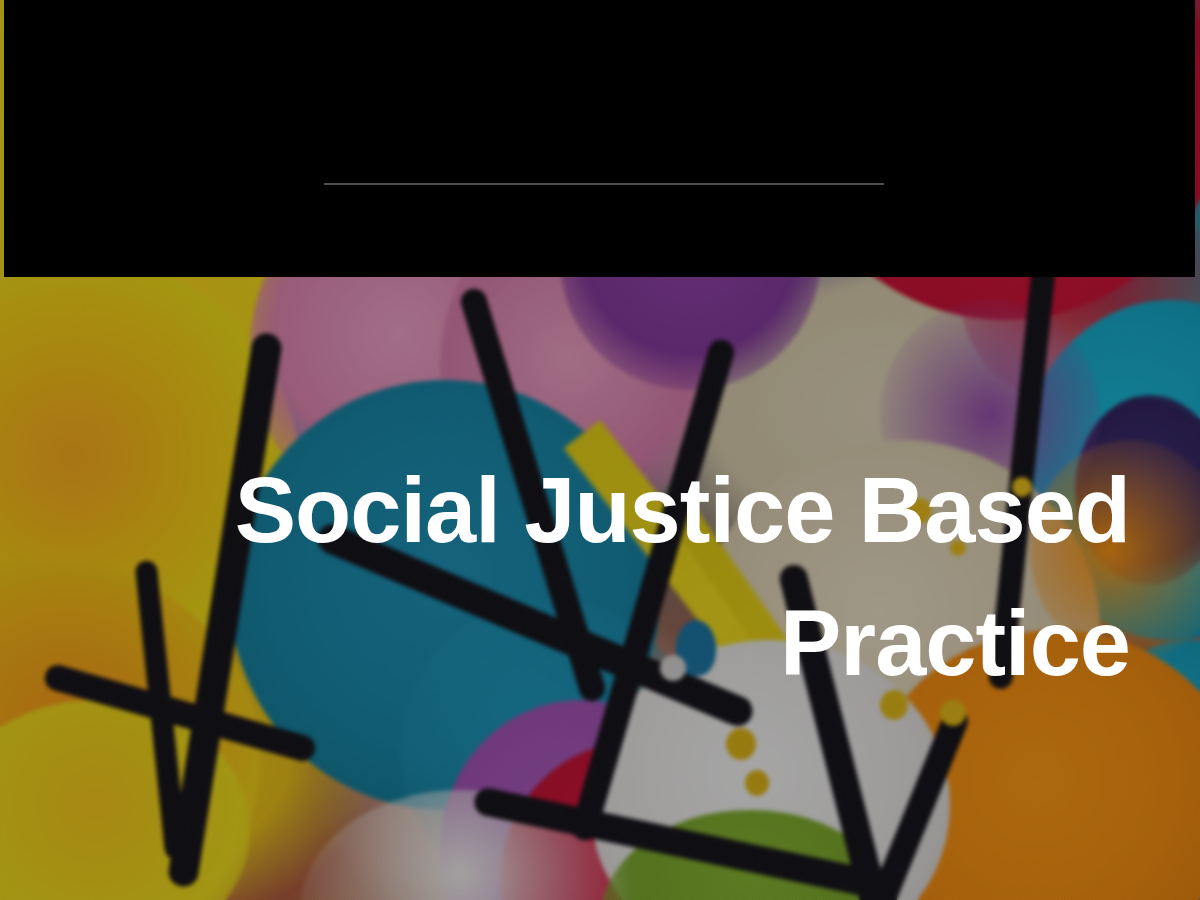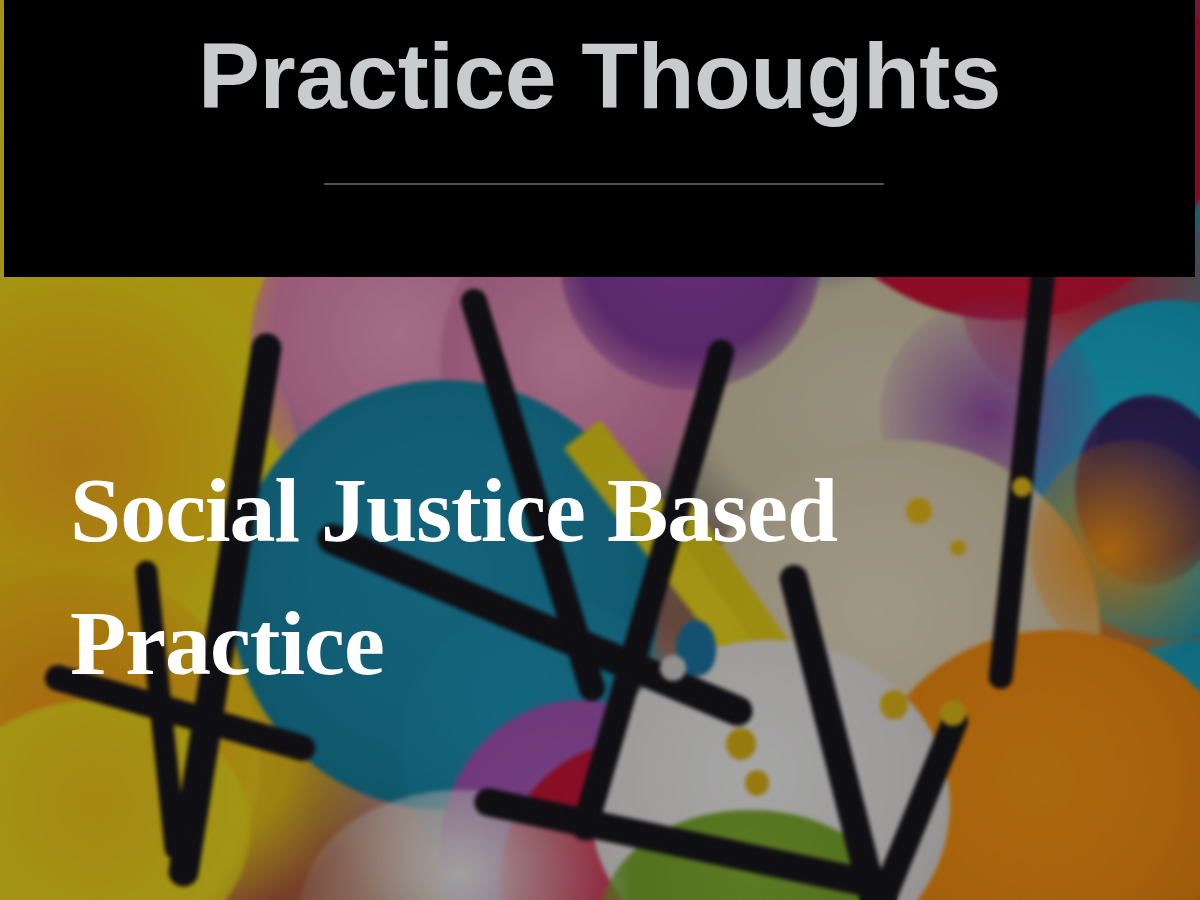--- a/index.html
+++ b/index.html
@@ -249,23 +249,23 @@
     white-space: nowrap;
   }
 
   
   #post-title {
     position: absolute;
     left: 70px;
     right: 70px;
     top: 382px;
     z-index: 6;
-    text-align: left;
+    text-align: right;
     color: #ffffff;
-    font-family: Liberation Serif, serif;
+    font-family: Liberation Sans, sans-serif;
     font-weight: bold;
     font-size: 92px;
     line-height: 1.45;
     letter-spacing: -1px;
   }
 </style>
 </head>
 <body>
 
 <div id="slide">
@@ -334,19 +334,18 @@
     <div class="dot d6"></div>
     <div class="dot blue-dab1"></div>
     <div class="dot blue-dab2"></div>
 
     <div class="m-tex"></div>
     <div class="m-blur"></div>
     <div class="m-scrim"></div>
   </div>
 
   <div id="header-band">
-    <div id="site-title">Practice Thoughts</div>
     <div id="title-divider"></div>
   </div>
 
   <h1 id="post-title">Social Justice Based Practice</h1>
 
 </div>
 
 </body></html>

